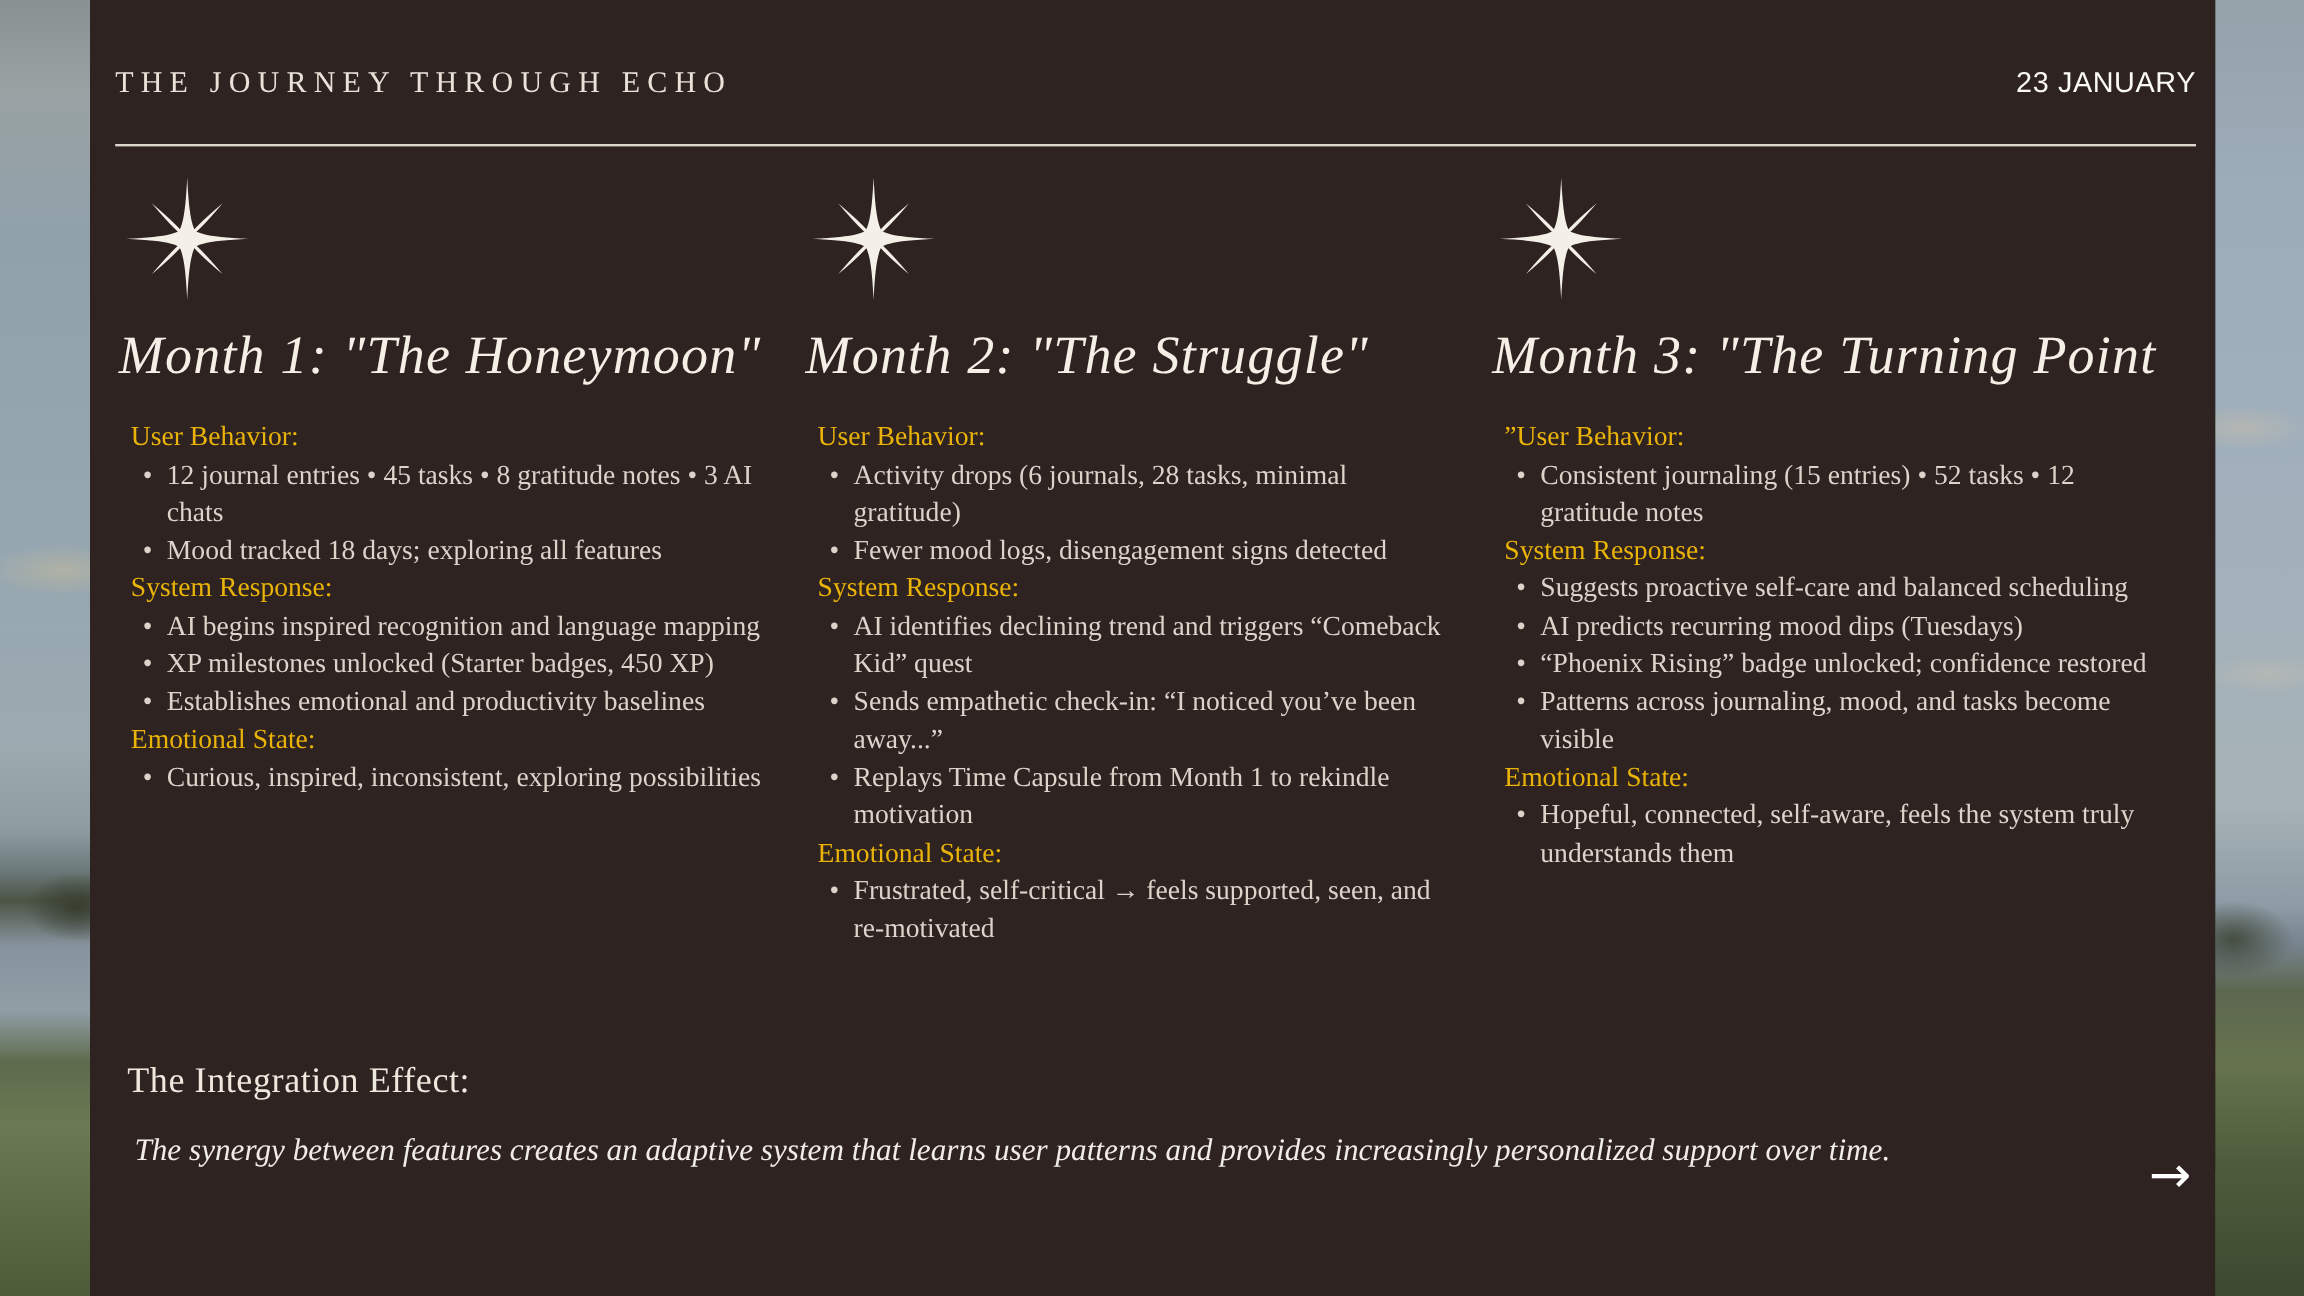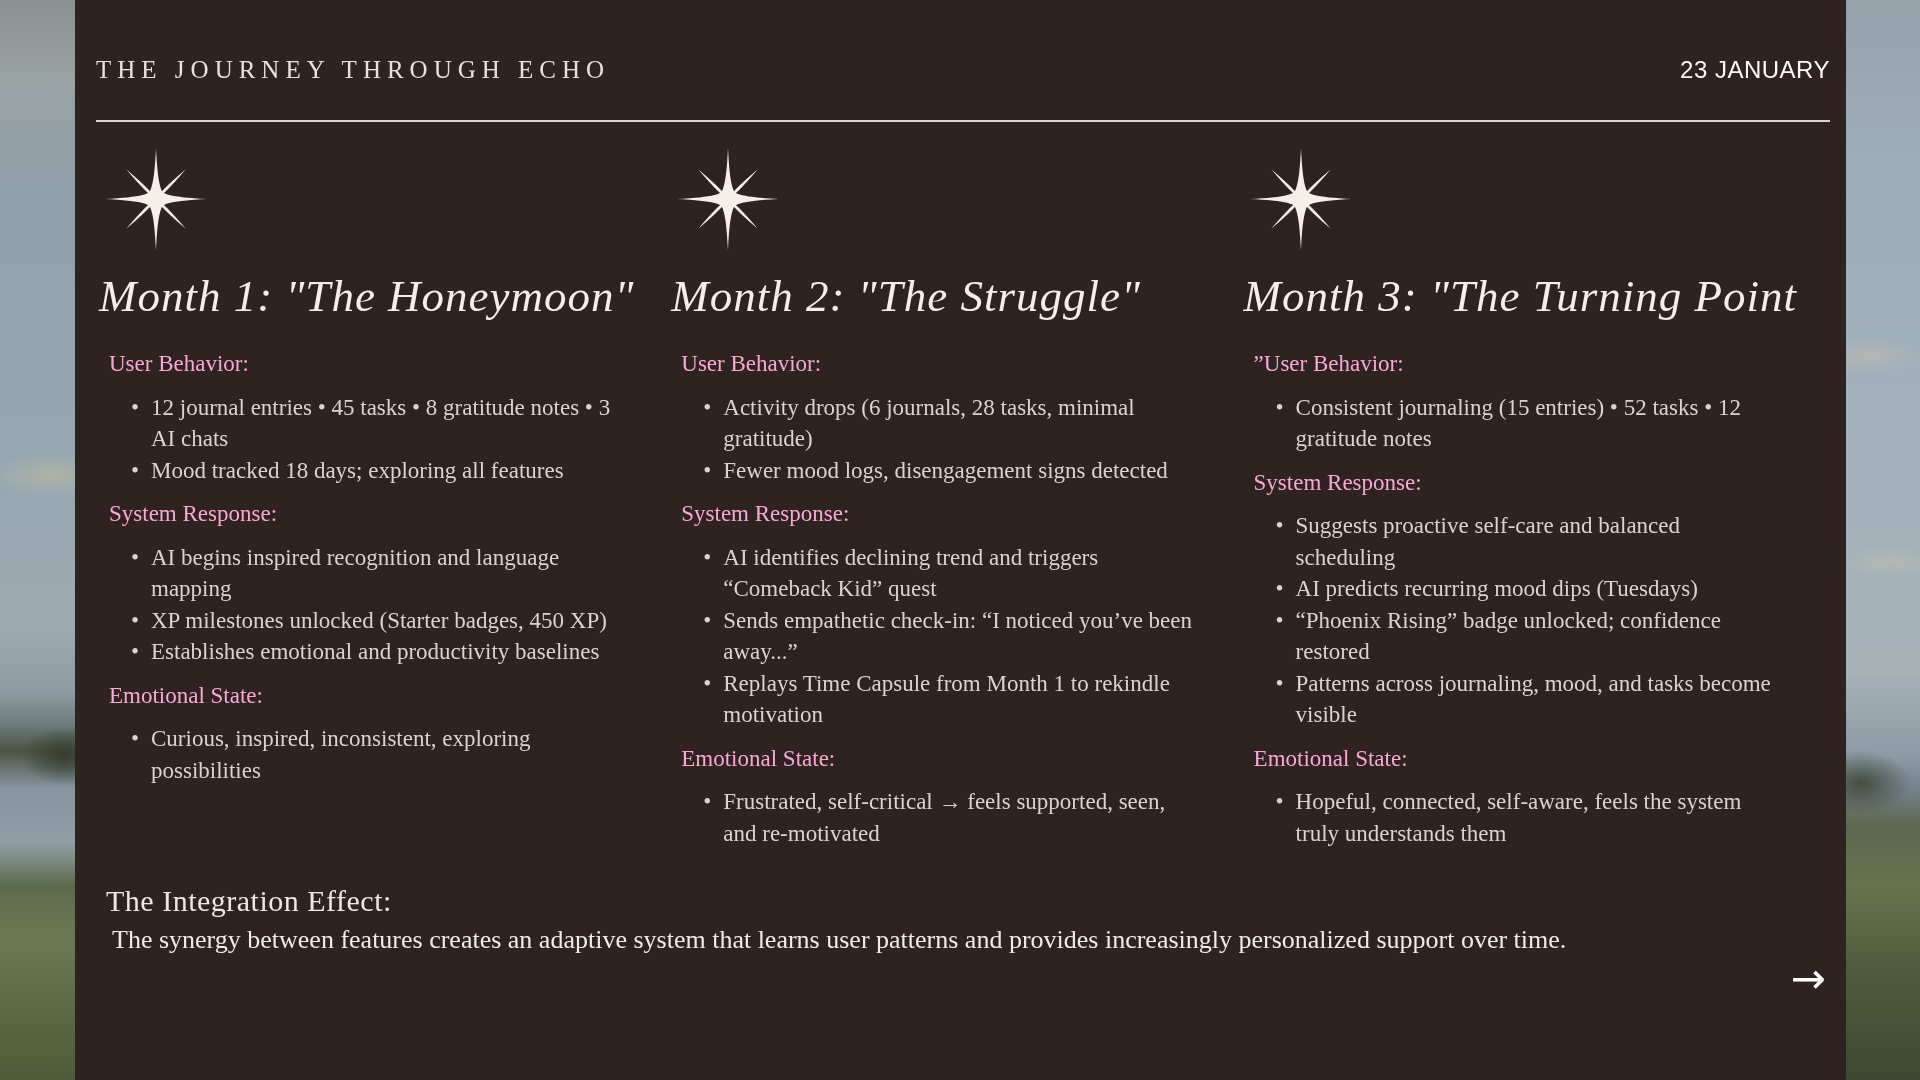--- a/index.html
+++ b/index.html
@@ -84,24 +84,24 @@
     white-space: nowrap;
   }
   .month-body {
     margin-top: 26px;
     font-size: 23px;
     line-height: 31.5px;
     color: #dcd4cb;
   }
   .sec-label {
     margin-left: 14px;
-    color: #f9a8d4;
+    color: #eab308;
   }
   .month-body ul {
-    list-style: none; margin: 12px; padding: 0;
+    list-style: none; margin: 0; padding: 0;
   }
   .month-body li {
     position: relative;
     padding-left: 44px;
   }
   .month-body li::before {
     content: "\2022";
     position: absolute; left: 24px; top: 0;
     color: #dcd4cb;
   }
@@ -109,23 +109,24 @@
   .footer {
     position: absolute; left: 31px; top: 884px;
   }
   .int-label {
     font-family: "Liberation Serif", serif;
     font-size: 30px;
     letter-spacing: 0.5px;
     color: #eee8dd;
   }
   .int-text {
-    margin-top: 7px; margin-left: 6px;
+    margin-top: 26px; margin-left: 6px;
     font-size: 26px;
     color: #f1ece5;
+    font-style: italic;
   }
   .next-arrow {
     position: absolute; right: 20px; top: 958px;
     font-family: "DejaVu Sans", sans-serif;
     font-size: 42px; line-height: 1;
     color: #ffffff;
     cursor: pointer;
     user-select: none;
   }
 </style>

